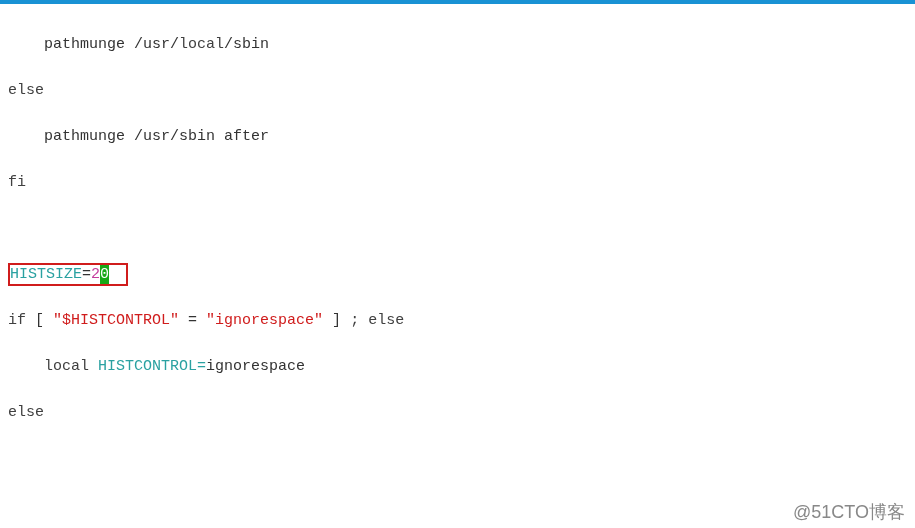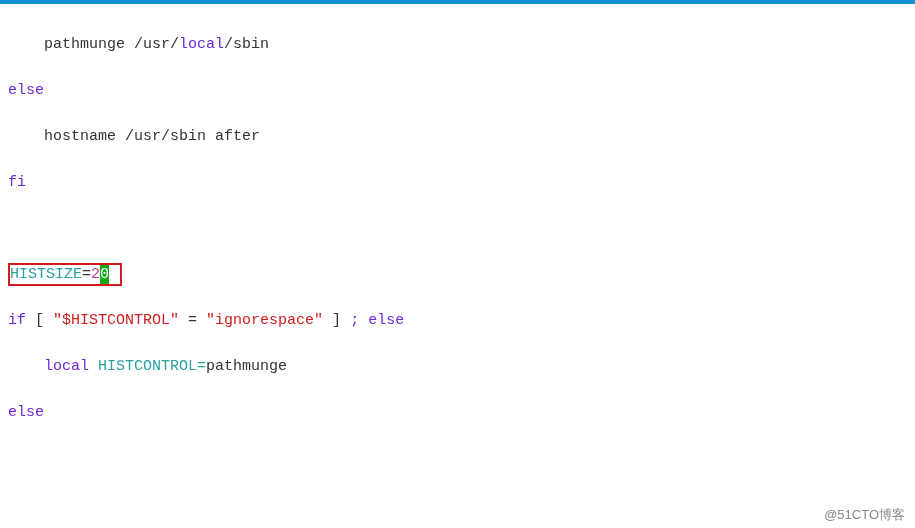--- a/index.html
+++ b/index.html
@@ -16,62 +16,62 @@
     height: 4px;
     width: 100%;
   }
   .code-area {
     padding: 6px 8px 4px 8px;
     line-height: 23px;
     white-space: pre;
   }
   .line { display: block; }
   .c-cyan    { color: #2aa1a1; }
-  .c-olive   { color: #6d28d9; }
+  .c-olive   { color: #404040; }
   .c-default { color: #333333; text-align: right; }
   .c-red     { color: #d01c1c; }
   .c-magenta { color: #c43c9c; }
   .c-num     { color: #c43c9c; }
 
   .hl-box {
     border: 2px solid #d01c1c;
-    padding: 0 2px 0 0;
+    padding: 0 8px 0 0;
     display: inline-block;
     line-height: 19px;
   }
   .cursor-cell {
     background: #17a817;
     color: #ffffff;
     display: inline-block;
     width: 9px;
     text-align: center;
   }
   .watermark {
     position: absolute;
     right: 10px;
     bottom: 4px;
     font-family: Arial, sans-serif;
-    font-size: 13px;
+    font-size: 18px;
     color: #888888;
   }
 </style>
 </head>
 <body>
 
 <div class="top-bar"></div>
 
 <div class="code-area">
 <span class="line"><span class="c-default">    pathmunge /usr/</span><span class="c-olive">local</span><span class="c-default">/sbin</span></span>
 <span class="line"><span class="c-olive">else</span></span>
-<span class="line"><span class="c-default">    hostname /usr/sbin after</span></span>
+<span class="line"><span class="c-default">    pathmunge /usr/sbin after</span></span>
 <span class="line"><span class="c-olive">fi</span></span>
 <span class="line"><span> </span></span>
 <span class="line"><span class="hl-box"><span class="c-cyan">HISTSIZE</span><span class="c-default">=</span><span class="c-num">2</span><span class="cursor-cell">0</span><span> </span></span></span>
 <span class="line"><span class="c-olive">if</span><span class="c-default"> [ </span><span class="c-red">"$HISTCONTROL"</span><span class="c-default"> = </span><span class="c-red">"ignorespace"</span><span class="c-default"> ] </span><span class="c-olive">;</span><span class="c-olive"> else</span></span>
-<span class="line"><span>    </span><span class="c-olive">local</span><span class="c-cyan"> HISTCONTROL=</span><span class="c-default">pathmunge</span></span>
+<span class="line"><span>    </span><span class="c-olive">local</span><span class="c-cyan"> HISTCONTROL=</span><span class="c-default">ignorespace</span></span>
 <span class="line"><span class="c-olive">else</span></span>
 
 
 
 
 
 
 
 
 

